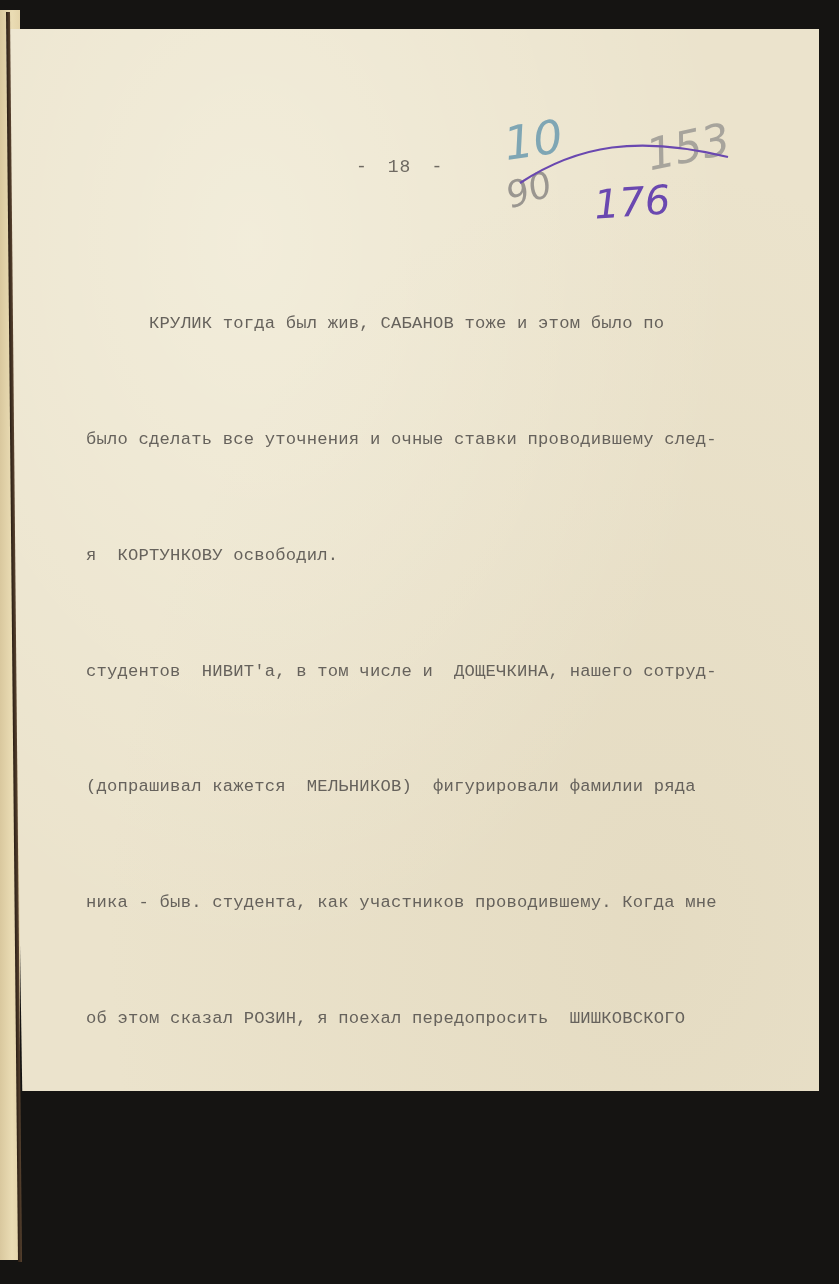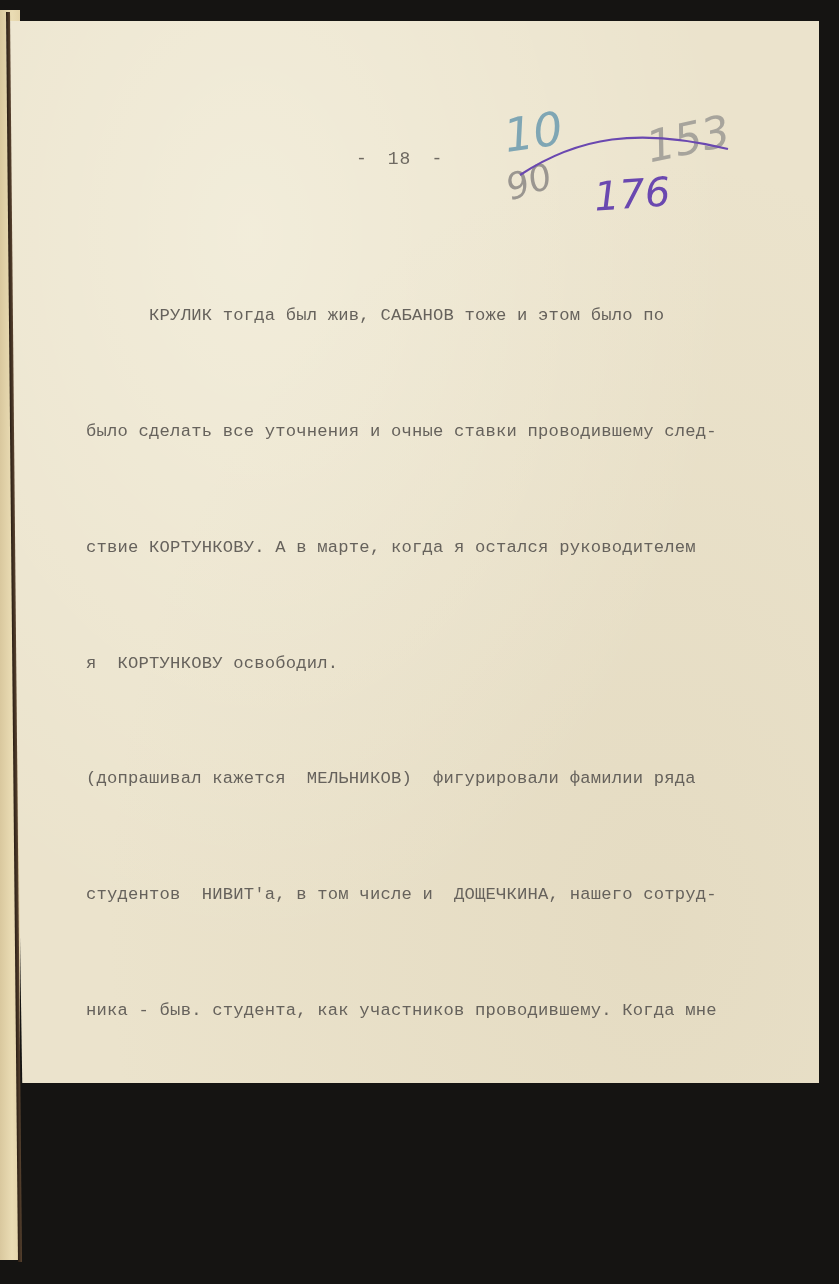--- a/index.html
+++ b/index.html
@@ -7,21 +7,21 @@
       width: 839px; height: 1284px; overflow: hidden;
       background: #151412;
       position: relative;
       font-family: "Liberation Mono", "DejaVu Sans Mono", monospace;
     }
     .under-page {
       position: absolute; left: 0; top: 10px; width: 20px; height: 1250px;
       background: linear-gradient(90deg, #d9c89e 0%, #eadcb4 60%, #e4d4aa 100%);
     }
     .page {
-      position: absolute; left: 6px; top: 21px; width: 813px; height: 1062px;
+      position: absolute; left: 6px; top: 29px; width: 813px; height: 1062px;
       background:
         radial-gradient(ellipse at 30% 20%, rgba(255,255,245,0.35), rgba(0,0,0,0) 60%),
         radial-gradient(ellipse at 80% 85%, rgba(200,185,150,0.18), rgba(0,0,0,0) 60%),
         #ebe3cc;
       clip-path: polygon(0 0, 100% 0, 100% 100%, 2% 100%);
     }
     .page-edge {
       position: absolute; top: 12px; width: 4px; height: 1250px;
       background: linear-gradient(90deg, #2a1e14, #5a4430);
       left: 6px;
@@ -65,25 +65,25 @@
   <div class="folio folio-b">90</div>
   <div class="folio folio-c">153</div>
   <svg class="strike" viewBox="0 0 212 60">
     <path d="M2 58 C 60 20, 120 10, 210 32" stroke="#6a48b0" stroke-width="2.2" fill="none"></path>
   </svg>
   <div class="folio folio-d">176</div>
 
   <div class="body-text">
     <span class="line">      КРУЛИК тогда был жив, САБАНОВ тоже и этом было по</span>
     <span class="line">было сделать все уточнения и очные ставки проводившему след-</span>
-    <span class="line">ствие КОРТУНКОВУ. А в марте, когда я остался руководителем</span>
     <span class="line">я  КОРТУНКОВУ освободил.</span>
+    <span class="line">студентов  НИВИТ'а, в том числе и  ДОЩЕЧКИНА, нашего сотруд-</span>
     <span class="line">(допрашивал кажется  МЕЛЬНИКОВ)  фигурировали фамилии ряда</span>
-    <span class="line">студентов  НИВИТ'а, в том числе и  ДОЩЕЧКИНА, нашего сотруд-</span>
     <span class="line">ника - быв. студента, как участников проводившему. Когда мне</span>
+    <span class="line">об этом сказал РОЗИН, я поехал передопросить  ШИШКОВСКОГО</span>
     
     
     
     
     
     
     
     
     
     

